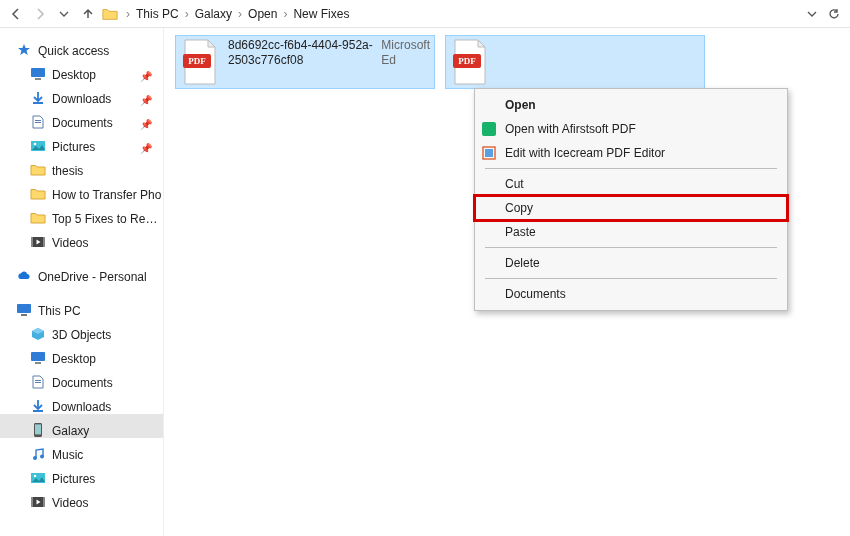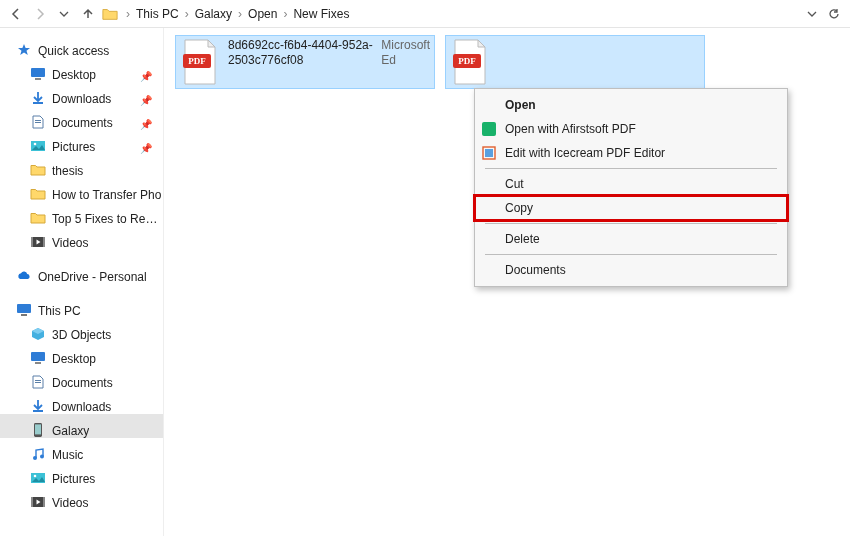--- a/index.html
+++ b/index.html
@@ -335,20 +335,23 @@
         </span>
         <span>Edit with Icecream PDF Editor</span>
       </div>
       <div class="ctx-sep"></div>
       <div class="ctx-item">
         <span>Cut</span>
       </div>
       <div class="ctx-item highlight">
         <span>Copy</span>
       </div>
+      <div class="ctx-item">
+        <span>Paste</span>
+      </div>
       <div class="ctx-sep"></div>
       <div class="ctx-item">
         <span>Delete</span>
       </div>
       <div class="ctx-sep"></div>
       <div class="ctx-item">
         <span>Documents</span>
       </div>
     </div>
   </div>

